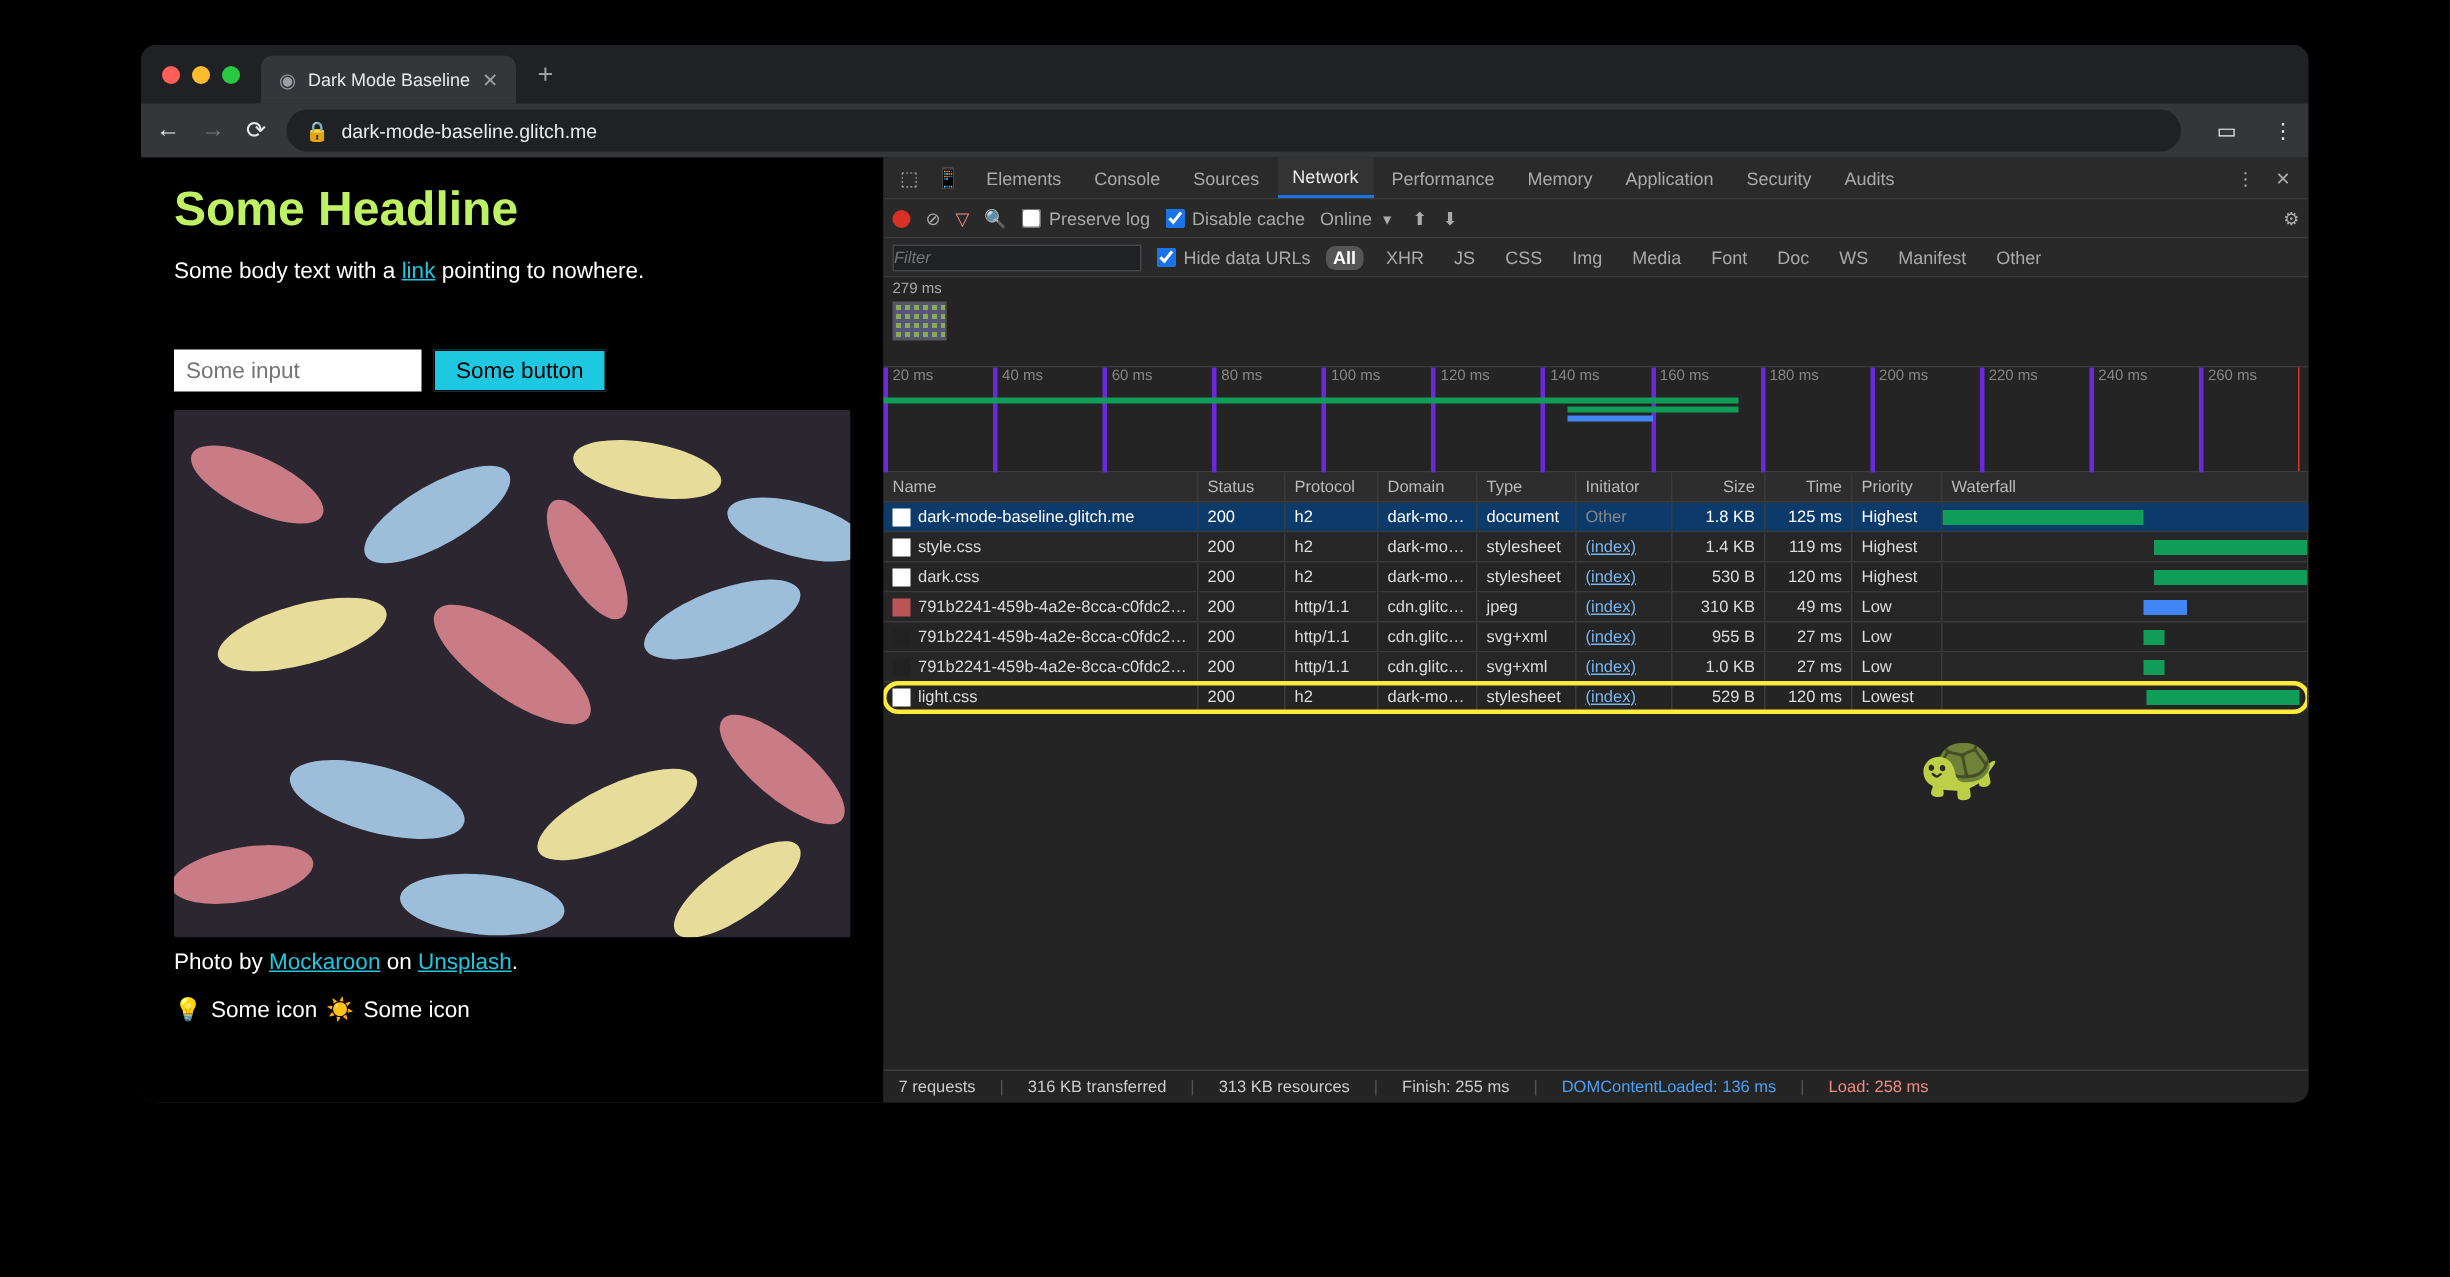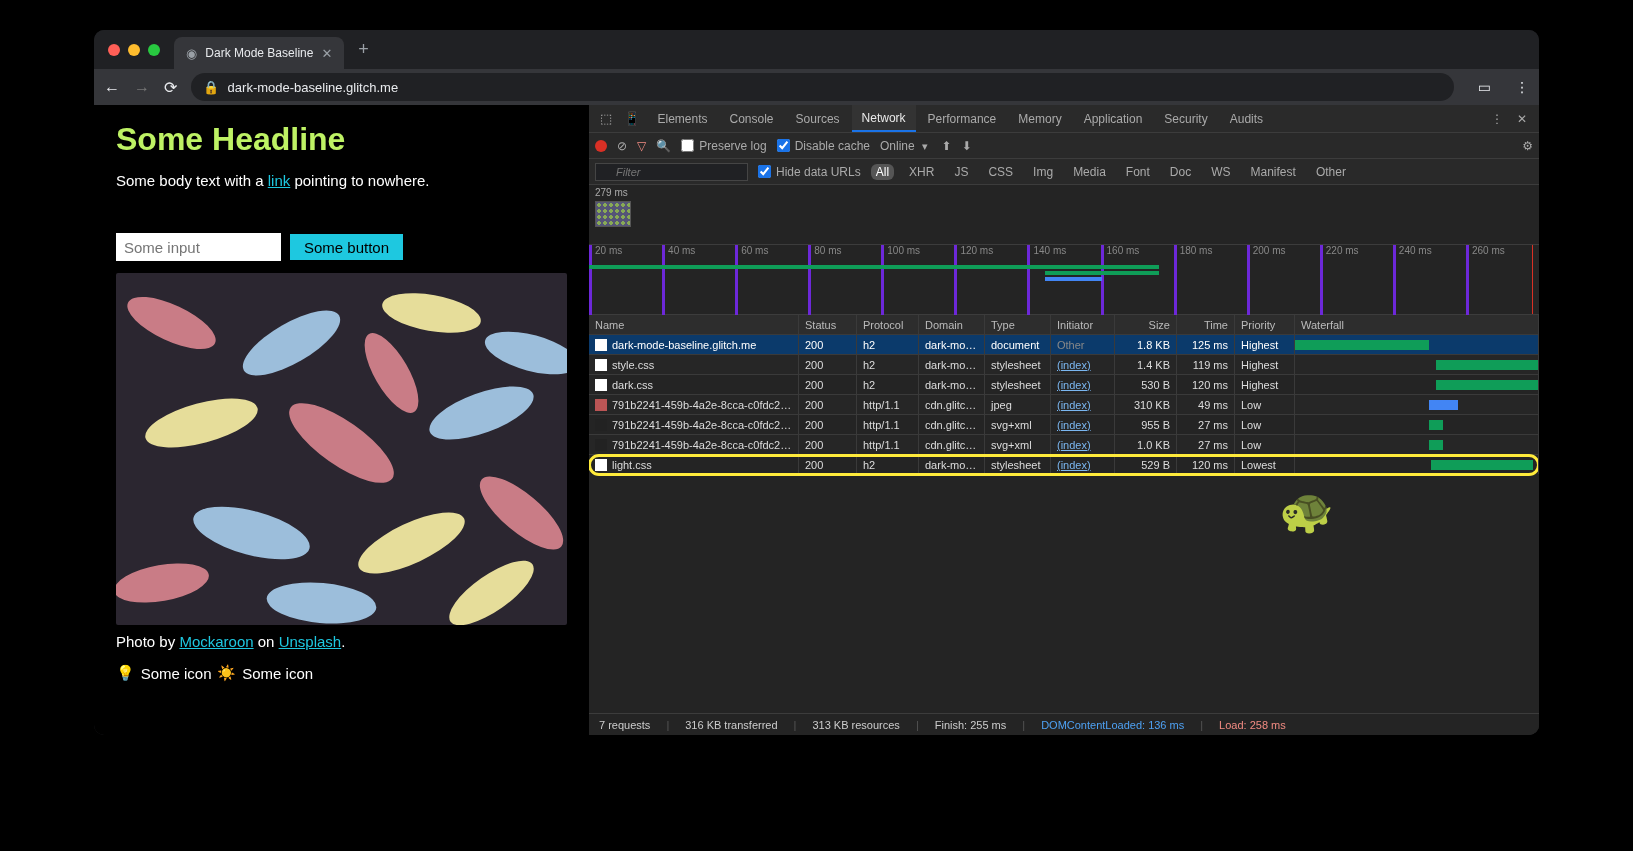--- a/index.html
+++ b/index.html
@@ -50,23 +50,23 @@
 .dt-subbar { height: 26px; display: flex; align-items: center; background: #292929; border-bottom: 1px solid #3c3c3c; padding: 0 6px; gap: 10px; }
 .rec { width: 12px; height: 12px; border-radius: 50%; background: #d93025; }
 .sico { color: #aaa; font-size: 12px; }
 .sico.red { color: #f28b82; }
 .chk { display: flex; align-items: center; gap: 5px; color: #aaa; }
 .chk input { accent-color: #1a73e8; }
 .throttle { color: #aaa; }
 .darr { color: #aaa; font-size: 11px; padding: 0 4px; }
 
 .dt-filterbar { height: 26px; display: flex; align-items: center; background: #292929; border-bottom: 1px solid #3c3c3c; padding: 0 6px; gap: 10px; flex-wrap: nowrap; }
-.filter-in { width: 153px; height: 18px; background: #202124; border: 1px solid #454545; color: #aaa; padding: 0 20px; font-size: 11px; font-style: italic; }
+.filter-in { width: 166px; height: 18px; background: #202124; border: 1px solid #454545; color: #aaa; padding: 0 0; font-size: 11px; font-style: italic; }
 .ftype { color: #aaa; padding: 1px 5px; border-radius: 6px; }
-.ftype.active { background: #555; color: #fff; }
+.ftype.active { background: #555; color: #fff; font-weight: bold; }
 
 .overview { height: 60px; background: #242424; border-bottom: 1px solid #3c3c3c; position: relative; padding: 2px 6px; }
 .ov-label { font-size: 10px; color: #aaa; }
 .thumb { width: 36px; height: 26px; background: #333; margin-top: 3px; border: 1px solid #555; background-image: radial-gradient(#8a5 2px, #557 2px); background-size: 6px 6px; }
 
 .timeline { height: 70px; border-bottom: 1px solid #3c3c3c; position: relative; background: #242424; }
 .ticks { position: absolute; top: 0; left: 0; right: 0; height: 16px; display: flex; }
 .tick { flex: 1; font-size: 10px; color: #888; border-left: 3px solid #6d28d9; padding-left: 3px; height: 70px; }
 .mini-bars { position: absolute; top: 20px; left: 0; right: 0; }
 .mb { position: absolute; height: 4px; background: #0f9d58; }

